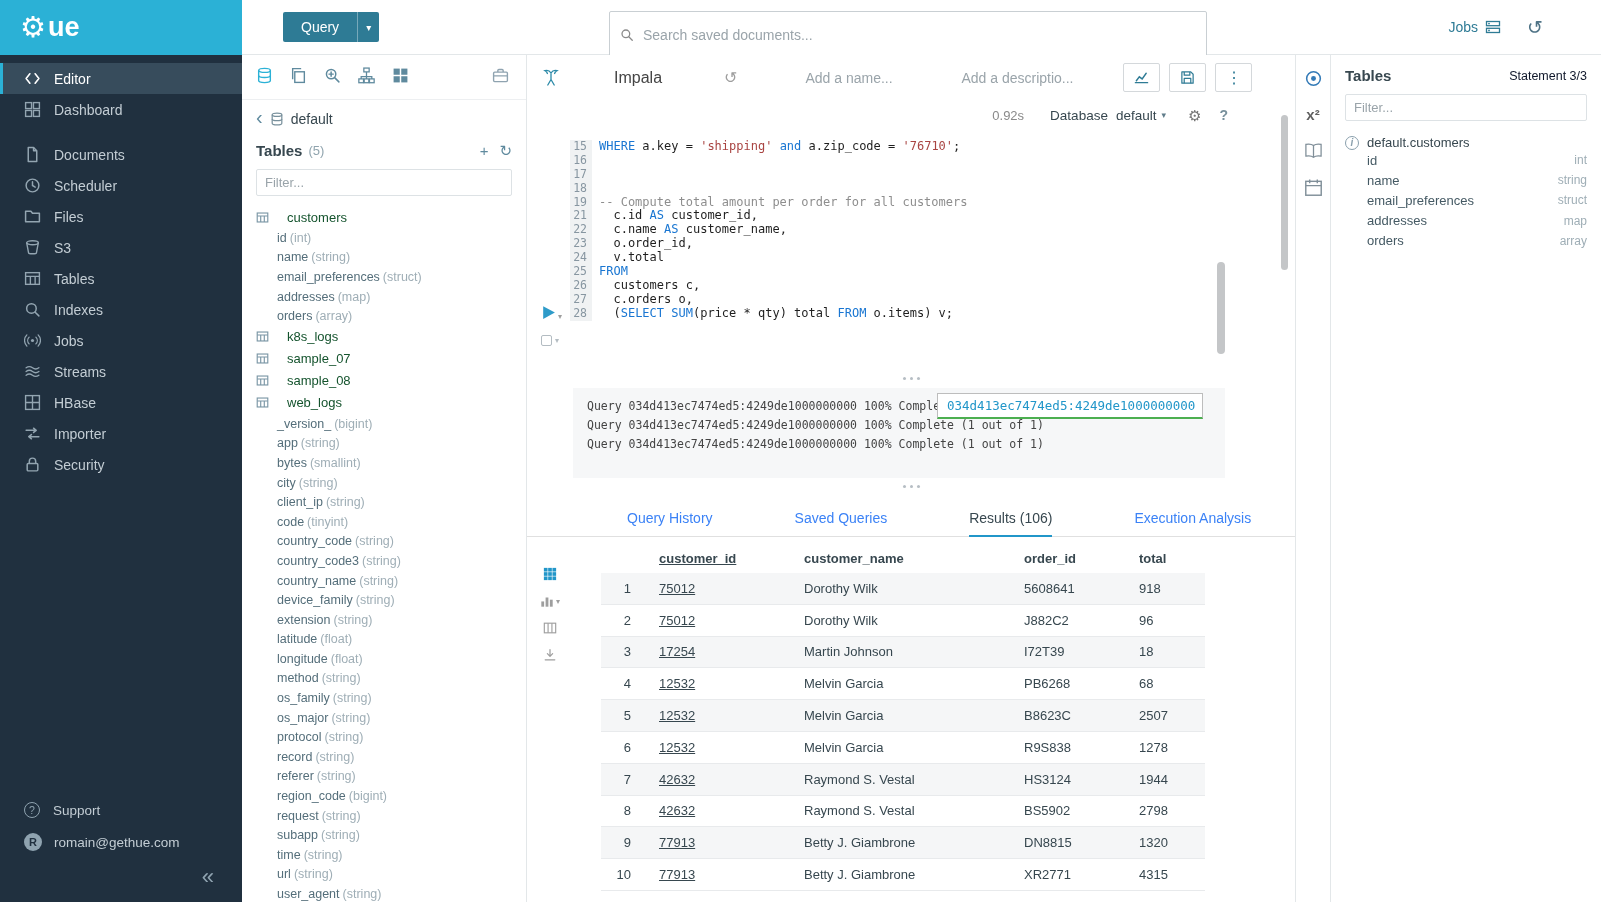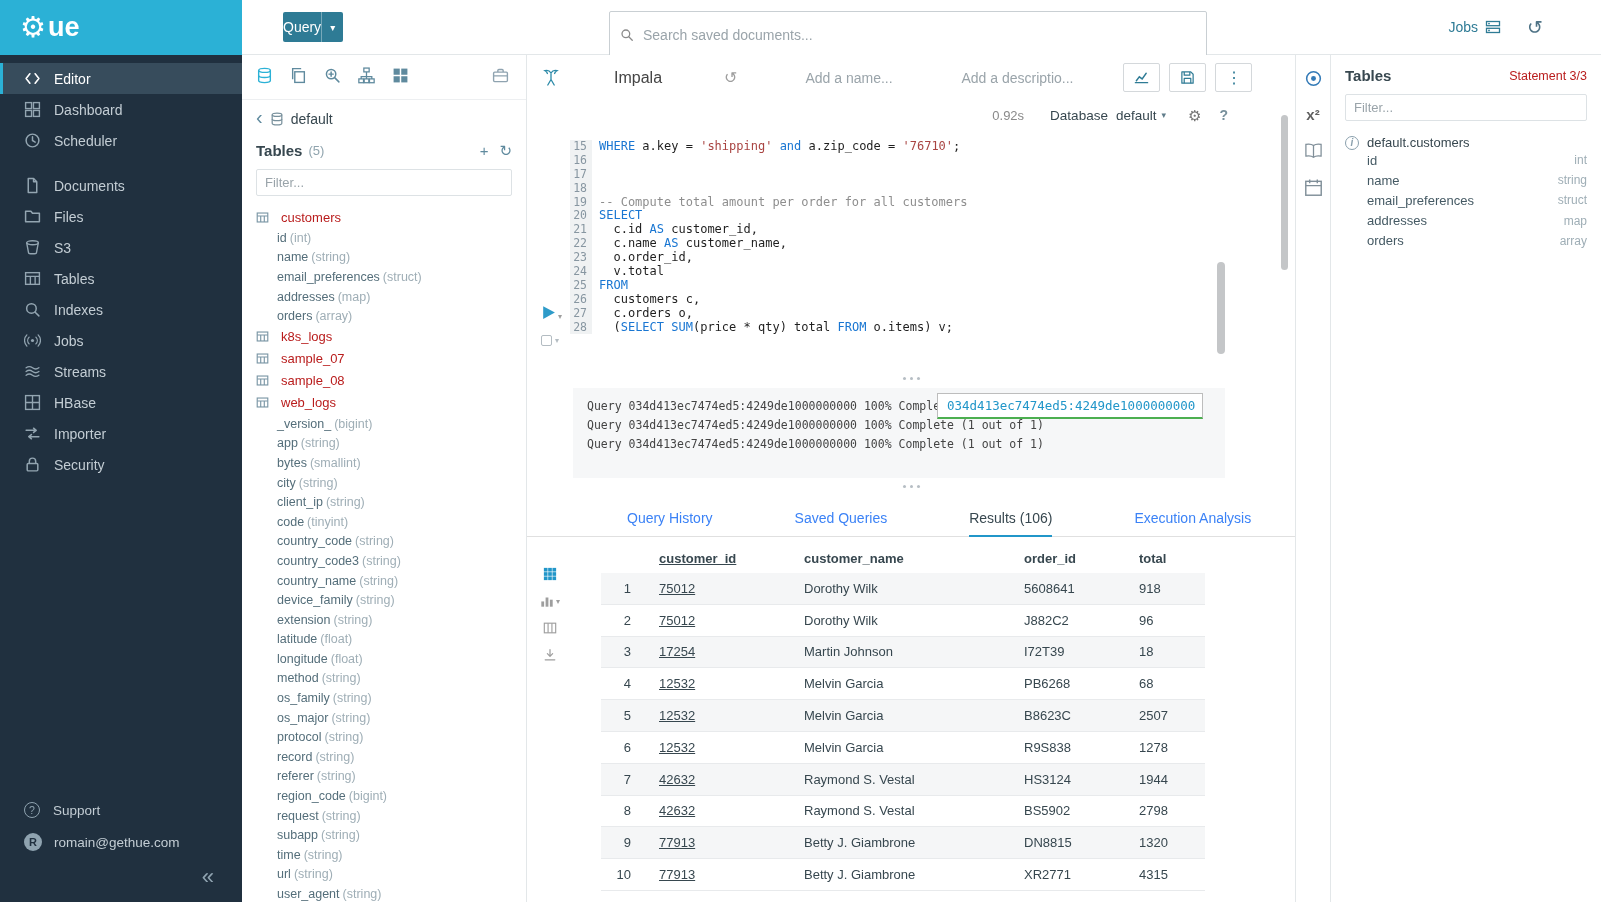--- a/index.html
+++ b/index.html
@@ -25,21 +25,21 @@
   .footer-item{display:flex;align-items:center;height:32px;padding-left:24px;font-size:13.5px;cursor:pointer;}
   .support-icon{width:16px;height:16px;border-radius:50%;border:1.3px solid #8FA3B0;display:flex;align-items:center;justify-content:center;font-size:10.5px;margin-right:13px;color:#8FA3B0;}
   .avatar{width:18px;height:18px;border-radius:50%;background:#8FA3B0;color:#20303F;display:flex;align-items:center;justify-content:center;font-size:11px;font-weight:bold;margin-right:12px;flex:none;}
   .collapse-row{display:flex;justify-content:flex-end;padding:8px 28px 10px 0;}
   .collapse-icon{font-size:22px;color:#8FA3B0;cursor:pointer;line-height:1;}
 
   
   .main-col{flex:1;display:flex;flex-direction:column;min-width:0;}
   .topbar{height:55px;flex:none;display:flex;align-items:center;background:#fff;border-bottom:1px solid #E3E7E9;position:relative;}
   .query-btn{margin-left:41px;height:30px;display:flex;align-items:stretch;border-radius:2px;overflow:hidden;background:#2E7B95;color:#fff;font-size:14px;cursor:pointer;}
-  .query-btn .qlabel{display:flex;align-items:center;padding:0 0;}
+  .query-btn .qlabel{display:flex;align-items:center;padding:0 18px;}
   .query-btn .qcaret{display:flex;align-items:center;padding:0 8px;border-left:1px solid rgba(255,255,255,.35);font-size:10px;}
   .search-wrap{position:absolute;left:367px;top:11px;width:598px;height:48px;border:1px solid #C9CFD3;border-radius:2px;display:flex;align-items:center;padding:0 10px;background:#fff;}
   .search-wrap .s-icon{color:#8a8a8a;margin-right:9px;display:inline-flex;}
   .search-wrap svg{width:14px;height:14px;}
   .search-input{border:none;outline:none;flex:1;font-size:14px;color:#333;}
   .search-input::placeholder,.filter-input::placeholder,.name-input::placeholder,.desc-input::placeholder{color:#9AA4AA;}
   .topbar-right{margin-left:auto;display:flex;align-items:center;gap:26px;padding-right:58px;}
   .jobs-link{display:flex;align-items:center;gap:7px;color:#2E7B95;font-size:14px;cursor:pointer;}
   .jobs-link svg{width:16px;height:16px;}
   .history-btn{color:#4F7386;font-size:19px;cursor:pointer;line-height:1;}
@@ -59,21 +59,21 @@
   .db-icon{color:#78909C;display:inline-flex;}
   .db-icon svg{width:14px;height:14px;}
   .bc-label{font-size:14px;color:#37474F;cursor:pointer;}
   .tables-header{display:flex;align-items:center;margin-top:15px;}
   .tables-title{font-size:15px;font-weight:bold;color:#37474F;}
   .tables-count{color:#90A4AE;margin-left:6px;font-size:13px;}
   .th-actions{margin-left:auto;display:flex;gap:11px;color:#5F8A9E;font-size:15px;}
   .th-actions span{cursor:pointer;line-height:1;}
   .filter-input{width:100%;height:27px;border:1px solid #DDE2E5;border-radius:2px;margin-top:10px;padding:0 8px;font-size:13px;color:#333;outline:none;}
   .assist-list{margin-top:10px;}
-  .assist-table{display:flex;align-items:center;height:22px;cursor:pointer;color:#b91c1c;font-size:13px;gap:12px;}
+  .assist-table{display:flex;align-items:center;height:22px;cursor:pointer;color:#14532d;font-size:13px;gap:18px;}
   .tbl-icon{color:#7A96A5;display:inline-flex;}
   .tbl-icon svg{width:13px;height:13px;}
   .assist-col{height:19.6px;display:flex;align-items:center;padding-left:21px;font-size:12.5px;cursor:pointer;white-space:nowrap;}
   .col-name{color:#546E7A;}
   .col-type{color:#9FAEB6;margin-left:3px;}
 
   
   .editor-main{flex:1;min-width:0;display:flex;flex-direction:column;position:relative;background:#fff;}
   .editor-header{height:45px;flex:none;display:flex;align-items:center;padding:0 14px;gap:44px;}
   .engine-icon{color:#2C8AA8;display:inline-flex;margin-right:9px;}
@@ -135,21 +135,21 @@
 
   
   .right-iconbar{width:35px;flex:none;border-left:1px solid #E3E7E9;display:flex;flex-direction:column;align-items:center;padding-top:14px;gap:18px;background:#fff;}
   .rib-icon{color:#808F99;cursor:pointer;display:flex;}
   .rib-icon.active{color:#337AB7;}
   .rib-icon svg{width:19px;height:19px;}
   .sup2{font-size:15px;color:#616161;font-weight:bold;}
   .right-assist{width:271px;flex:none;border-left:1px solid #E3E7E9;padding:12px 14px;overflow:hidden;background:#fff;}
   .ra-header{display:flex;align-items:center;}
   .ra-title{font-size:15px;font-weight:bold;color:#37474F;}
-  .ra-statement{margin-left:auto;font-size:12.5px;color:#b91c1c;}
+  .ra-statement{margin-left:auto;font-size:12.5px;color:#0f172a;}
   .ra-table-row{display:flex;align-items:center;gap:8px;margin-top:14px;font-size:13px;color:#37474F;cursor:pointer;}
   .info-icon{width:14px;height:14px;border-radius:50%;border:1px solid #8AA0AD;color:#8AA0AD;font-size:10px;display:flex;align-items:center;justify-content:center;font-style:italic;font-weight:bold;flex:none;}
   .ra-col{display:flex;align-items:center;height:20.2px;padding-left:22px;font-size:13px;cursor:pointer;}
   .ra-col .col-name{color:#455A64;}
   .ra-col .col-type{margin-left:auto;color:#9FAEB6;font-size:12px;}
 </style>
 </head>
 <body>
 
 <div class="app">
@@ -172,37 +172,37 @@
           <span class="nav-icon">
             <svg viewBox="0 0 16 16" fill="none" stroke="currentColor" stroke-width="1.3">
               <rect x="1.5" y="1.5" width="5.6" height="5.6"></rect>
               <rect x="8.9" y="1.5" width="5.6" height="5.6"></rect>
               <rect x="1.5" y="8.9" width="5.6" height="5.6"></rect>
               <rect x="8.9" y="8.9" width="5.6" height="5.6"></rect>
             </svg>
           </span>
           <span class="nav-label">Dashboard</span>
         </div>
+        <div class="nav-item gap-before">
+          <span class="nav-icon">
+            <svg viewBox="0 0 16 16" fill="none" stroke="currentColor" stroke-width="1.4" stroke-linejoin="round">
+              <path d="M4 1.5h5l3 3V14.5H4z"></path>
+              <path d="M9 1.5v3h3"></path>
+            </svg>
+          </span>
+          <span class="nav-label">Documents</span>
+        </div>
         <div class="nav-item">
           <span class="nav-icon">
             <svg viewBox="0 0 16 16" fill="none" stroke="currentColor" stroke-width="1.4">
               <circle cx="8" cy="8" r="6"></circle>
               <path d="M8 4.5V8l2.5 1.5" stroke-linecap="round"></path>
             </svg>
           </span>
           <span class="nav-label">Scheduler</span>
-        </div>
-        <div class="nav-item gap-before">
-          <span class="nav-icon">
-            <svg viewBox="0 0 16 16" fill="none" stroke="currentColor" stroke-width="1.4" stroke-linejoin="round">
-              <path d="M4 1.5h5l3 3V14.5H4z"></path>
-              <path d="M9 1.5v3h3"></path>
-            </svg>
-          </span>
-          <span class="nav-label">Documents</span>
         </div>
         <div class="nav-item">
           <span class="nav-icon">
             <svg viewBox="0 0 16 16" fill="none" stroke="currentColor" stroke-width="1.4" stroke-linejoin="round">
               <path d="M1.5 3h5l1.5 2h6.5v8h-13z"></path>
             </svg>
           </span>
           <span class="nav-label">Files</span>
         </div>
         <div class="nav-item">
@@ -605,21 +605,20 @@
           <span class="help-q">?</span>
         </div>
 
         <div class="code-area">
           <div>
               <div class="code-line"><span class="gutter">15</span><span class="code-text"><span class="tok-kw">WHERE</span><span> a.key = </span><span class="tok-str">'shipping'</span><span> </span><span class="tok-kw">and</span><span> a.zip_code = </span><span class="tok-str">'76710'</span><span>;</span></span></div>
               <div class="code-line"><span class="gutter">16</span><span class="code-text"></span></div>
               <div class="code-line"><span class="gutter">17</span><span class="code-text"></span></div>
               <div class="code-line"><span class="gutter">18</span><span class="code-text"></span></div>
               <div class="code-line"><span class="gutter">19</span><span class="code-text"><span class="tok-com">-- Compute total amount per order for all customers</span></span></div>
-              <div class="code-line"><span class="gutter">20</span><span class="code-text"><span class="tok-kw">SELECT</span></span></div>
               <div class="code-line"><span class="gutter">21</span><span class="code-text"><span>  c.id </span><span class="tok-kw">AS</span><span> customer_id,</span></span></div>
               <div class="code-line"><span class="gutter">22</span><span class="code-text"><span>  c.name </span><span class="tok-kw">AS</span><span> customer_name,</span></span></div>
               <div class="code-line"><span class="gutter">23</span><span class="code-text"><span>  o.order_id,</span></span></div>
               <div class="code-line"><span class="gutter">24</span><span class="code-text"><span>  v.total</span></span></div>
               <div class="code-line"><span class="gutter">25</span><span class="code-text"><span class="tok-kw">FROM</span></span></div>
               <div class="code-line"><span class="gutter">26</span><span class="code-text"><span>  customers c,</span></span></div>
               <div class="code-line"><span class="gutter">27</span><span class="code-text"><span>  c.orders o,</span></span></div>
               <div class="code-line"><span class="gutter">28</span><span class="code-text"><span>  (</span><span class="tok-kw">SELECT</span><span> </span><span class="tok-kw">SUM</span><span>(price * qty) total </span><span class="tok-kw">FROM</span><span> o.items) v;</span></span></div>
             </div>
           <div class="play-ctrl">

